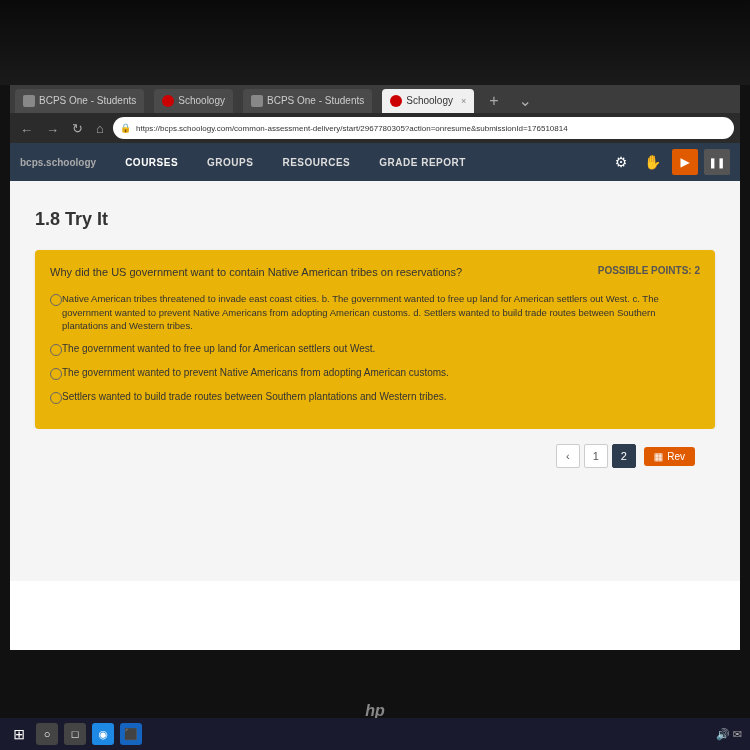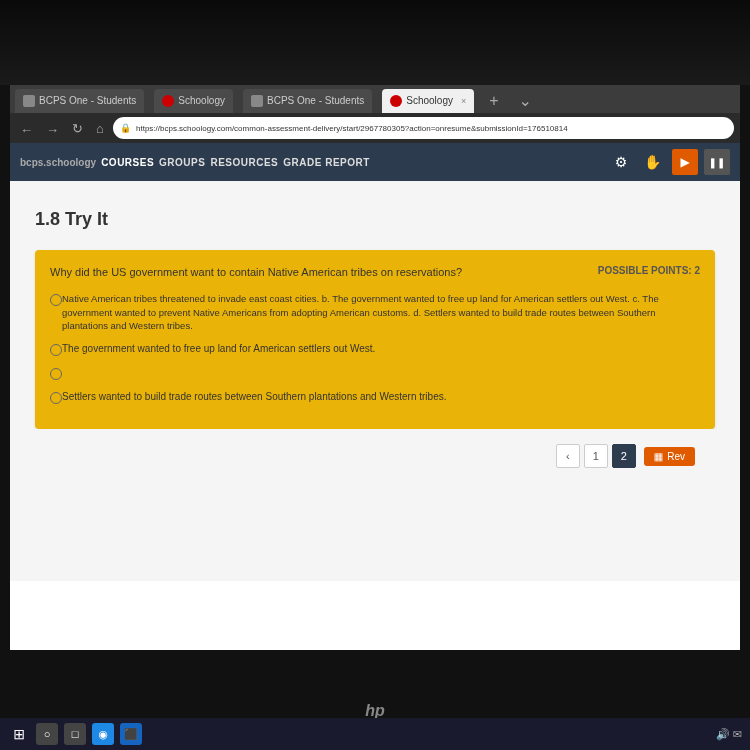--- a/index.html
+++ b/index.html
@@ -127,21 +127,21 @@
       font-size: 9px;
     }
 
     
     .schoology-nav {
       background: #2d3b4e;
       height: 38px;
       display: flex;
       align-items: center;
       padding: 0 10px;
-      gap: 5px;
+      gap: 29px;
     }
 
     .nav-brand {
       font-size: 10px;
       color: #aaa;
       font-weight: bold;
     }
 
     .nav-item {
       font-size: 10px;
@@ -453,20 +453,21 @@
             <span class="option-text long-text">Native American tribes threatened to invade east coast cities. b. The government wanted to free up land for American settlers out West. c. The government wanted to prevent Native Americans from adopting American customs. d. Settlers wanted to build trade routes between Southern plantations and Western tribes.</span>
           </div>
 
           <div class="answer-option">
             <div class="radio-circle"></div>
             <span class="option-text">The government wanted to free up land for American settlers out West.</span>
           </div>
 
           <div class="answer-option">
             <div class="radio-circle"></div>
+            <span class="option-text">The government wanted to prevent Native Americans from adopting American customs.</span>
           </div>
 
           <div class="answer-option">
             <div class="radio-circle"></div>
             <span class="option-text">Settlers wanted to build trade routes between Southern plantations and Western tribes.</span>
           </div>
 
         </div>
       </div>
 

